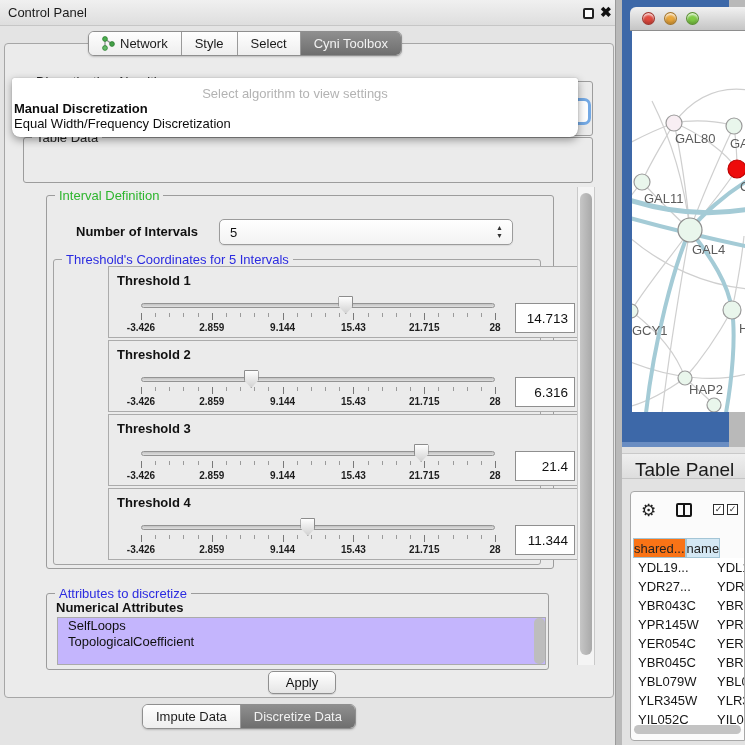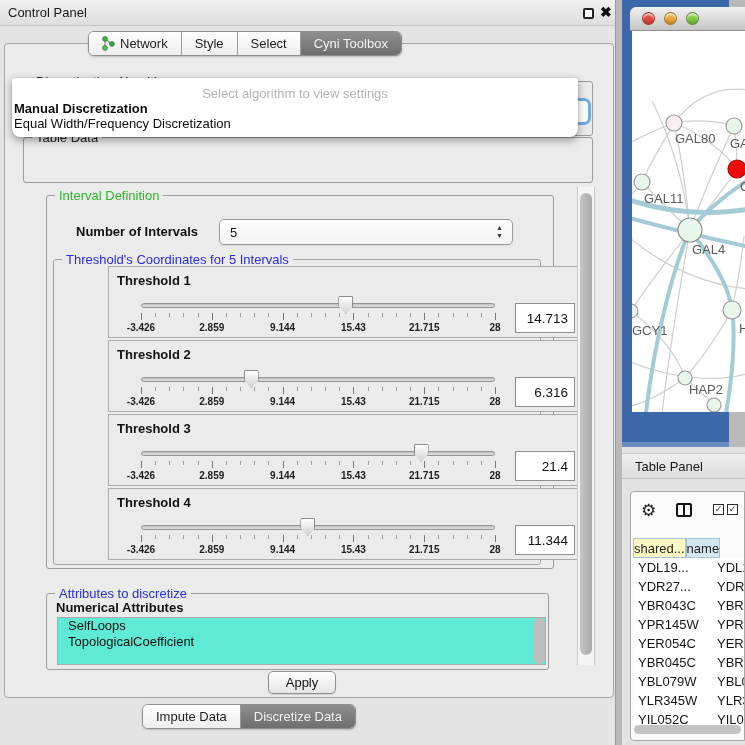--- a/index.html
+++ b/index.html
@@ -56,48 +56,48 @@
   .thr { position:absolute; left:54px; width:474px; height:72px; border:1px solid #ABABAB; background:#EBEBEB; }
   .thr-label { position:absolute; left:8px; top:6px; font-size:13px; font-weight:bold; color:#111; }
   .track { position:absolute; left:32px; top:36px; width:354px; height:5px; background:linear-gradient(#C2C2C2,#E0E0E0); border:1px solid #939393; border-radius:3px; }
   .tick { position:absolute; top:46px; width:1px; height:4px; background:#9A9A9A; }
   .tick.major { height:7px; background:#787878; }
   .ticklab { position:absolute; top:55px; width:60px; text-align:center; font-size:10px; font-weight:bold; color:#1d1d1d; }
   .handle { position:absolute; top:29px; width:15px; height:18px; background:linear-gradient(#FEFEFE,#D2D2D2); border:1px solid #8C8C8C; clip-path:polygon(6% 0,94% 0,100% 10%,100% 55%,50% 100%,0 55%,0 10%); }
   .valbox { position:absolute; right:6px; top:36px; width:60px; height:30px; border:1px solid #8F8F8F; background:#fff; font-family:"Liberation Sans",sans-serif; font-size:13.5px; color:#111; text-align:right; padding-right:6px; }
 
   .attr-sub { position:absolute; left:51px; top:556px; font-size:13px; font-weight:bold; color:#111; }
-  .attr-list { position:absolute; left:52px; top:573px; width:489px; height:48px; background:#5eead4; border:1px solid #ABABAB; overflow:hidden; }
+  .attr-list { position:absolute; left:52px; top:573px; width:489px; height:48px; background:#c4b5fd; border:1px solid #ABABAB; overflow:hidden; }
   .attr-item { font-size:13px; line-height:16px; padding-left:10px; color:#101010; white-space:nowrap; }
   .attr-thumb { position:absolute; left:529px; top:574px; width:11px; height:46px; background:#BDBDBD; border-radius:5px; }
 
   .cp-scroll { position:absolute; left:572px; top:143px; width:18px; height:478px; background:#F4F4F4; border-left:1px solid #C9C9C9; border-right:1px solid #C9C9C9; }
   .cp-thumb { position:absolute; left:2px; top:6px; width:12px; height:462px; background:linear-gradient(90deg,#C6C6C6,#A9A9A9); border-radius:6px; }
 
   .apply-btn { position:absolute; left:263px; top:627px; width:68px; height:23px; border:1px solid #8F8F8F; border-radius:5px; background:linear-gradient(#FFFFFF,#E5E5E5); font-size:13px; color:#111; text-align:center; line-height:21px; box-shadow:0 1px 1px rgba(0,0,0,0.12); }
 
   
   .net { position:absolute; left:622px; top:0; width:107px; height:447px; background:var(--frame,#3D68A8); }
   .net-titlebar { position:absolute; left:8px; top:7px; width:115px; height:24px; border-radius:6px 0 0 0; background:linear-gradient(#F1F1F1,#C5C5C5); border-bottom:1px solid #8E8E8E; }
   .light { position:absolute; top:5px; width:13px; height:13px; border-radius:50%; border:1px solid rgba(0,0,0,0.3); box-shadow:inset 0 2px 2px rgba(255,255,255,0.75), inset 0 -2px 3px rgba(0,0,0,0.22); }
   .net-canvas { position:absolute; left:10px; top:31px; width:113px; height:381px; background:#fff; overflow:hidden; }
   .net-bottom { position:absolute; left:0; bottom:0; width:100%; height:5px; background:#6A8DC2; }
 
   
   .tp { position:absolute; left:622px; top:447px; width:123px; height:298px; background:#E2E2E2; }
   .tp-titlebar { position:absolute; left:0; top:6px; right:0; height:26px; background:linear-gradient(#EFEFEF,#DDDDDD); border-top:1px solid #C9C9C9; border-bottom:1px solid #C4C4C4; }
-  .tp-title { position:absolute; left:13px; top:5px; font-size:13px; color:#1a1a1a; }
+  .tp-title { position:absolute; left:13px; top:5px; font-size:19px; color:#1a1a1a; }
   .tp-box { position:absolute; left:8px; top:44px; width:115px; height:250px; background:#FBFBFB; border:1px solid #A8A8A8; border-radius:4px 0 0 4px; overflow:hidden; }
   .gear { position:absolute; left:10px; top:8px; font-size:17px; color:#222; }
   .spliticon { position:absolute; left:45px; top:11px; width:16px; height:14px; border:2px solid #151515; border-radius:2px; }
   .spliticon div { position:absolute; left:5px; top:0; width:2px; height:10px; background:#151515; }
   .chk { position:absolute; top:12px; width:11px; height:11px; border:1.5px solid #2e2e2e; font-size:9px; line-height:9px; text-align:center; color:#2e2e2e; background:#fff; }
   .tp-header { position:absolute; left:2px; top:46px; display:flex; }
   .th-cell { height:20px; font-size:13px; color:#222; text-align:center; line-height:19px; background:#D4E8F4; border:1px solid #A3C5D6; white-space:nowrap; overflow:hidden; }
-  .th-cell.selected { background:#fef9c3; }
+  .th-cell.selected { background:#f97316; }
   .tp-rows { position:absolute; left:2px; top:66px; width:170px; }
   .tp-row { display:flex; height:19px; background:#fff; }
   .td1 { width:76px; padding-left:5px; font-size:13px; line-height:19px; color:#161616; white-space:nowrap; overflow:hidden; }
   .td2 { width:94px; padding-left:8px; font-size:13px; line-height:19px; color:#161616; white-space:nowrap; }
   .tp-hscroll { position:absolute; left:3px; top:233px; width:107px; height:9px; background:#C3C3C3; border-radius:5px; }
 
   .nodelabel { font-size:13px; fill:#5C5C5C; }
 </style>
 </head>
 <body>

